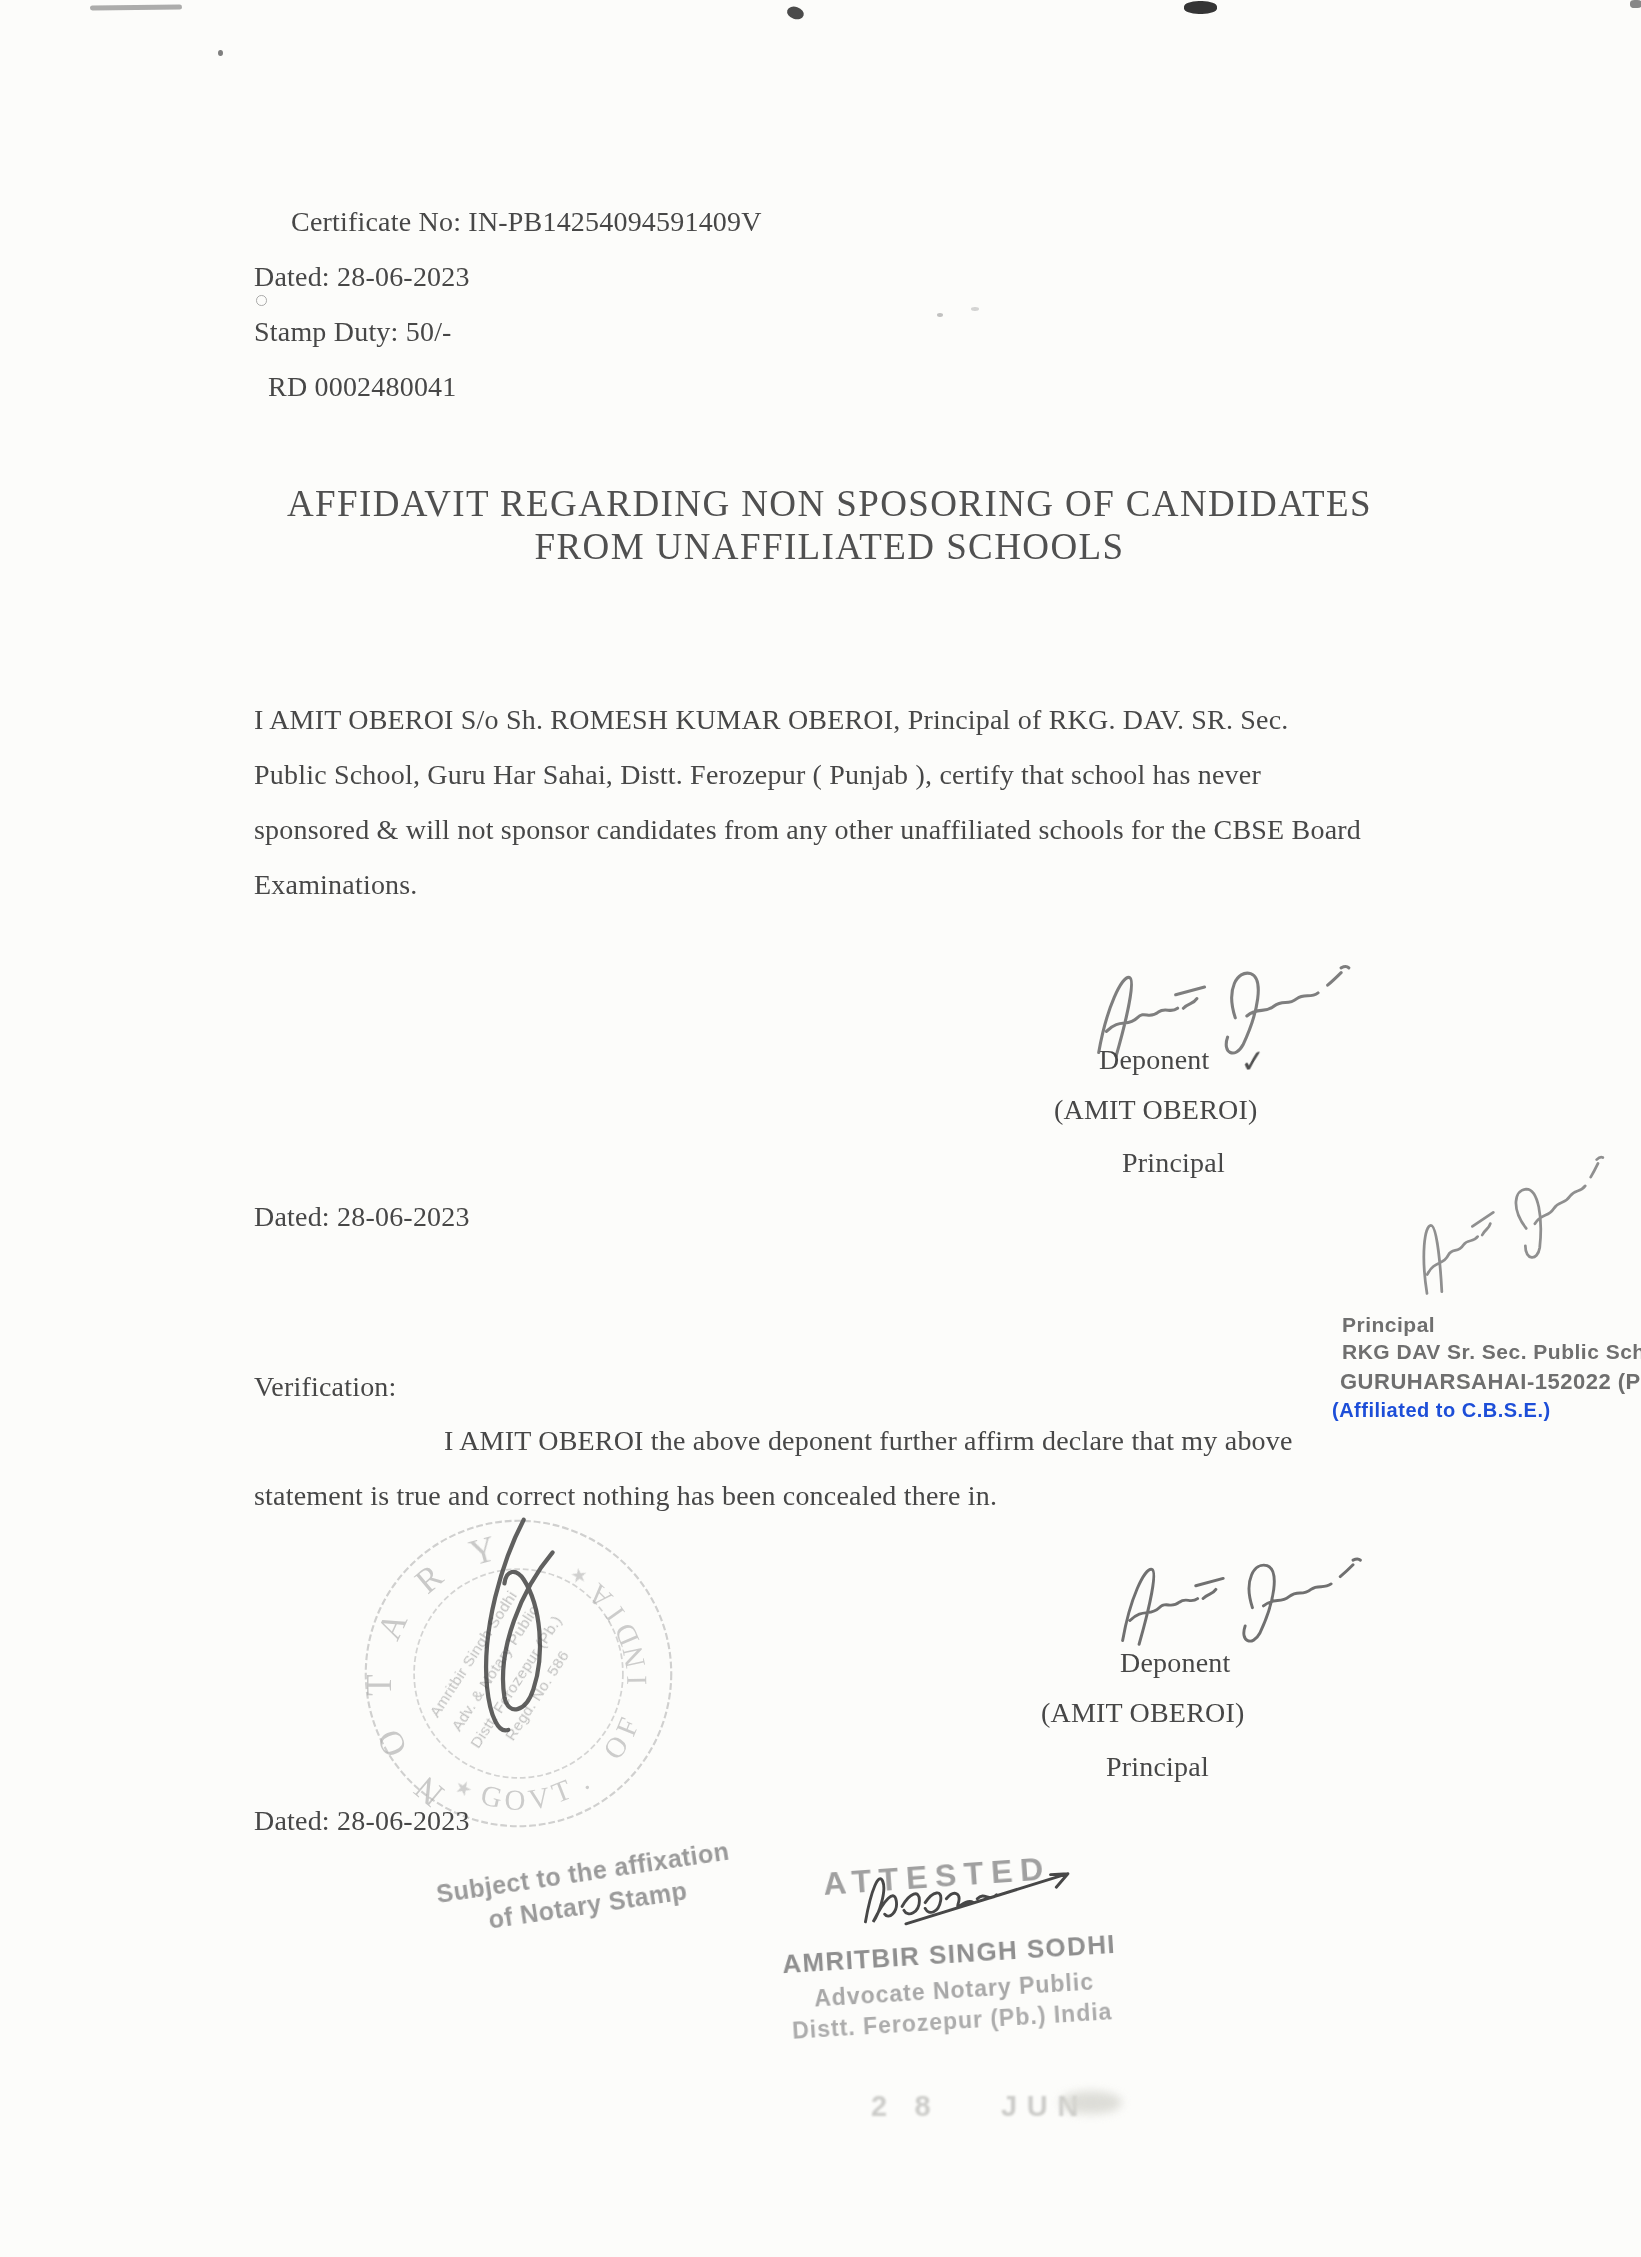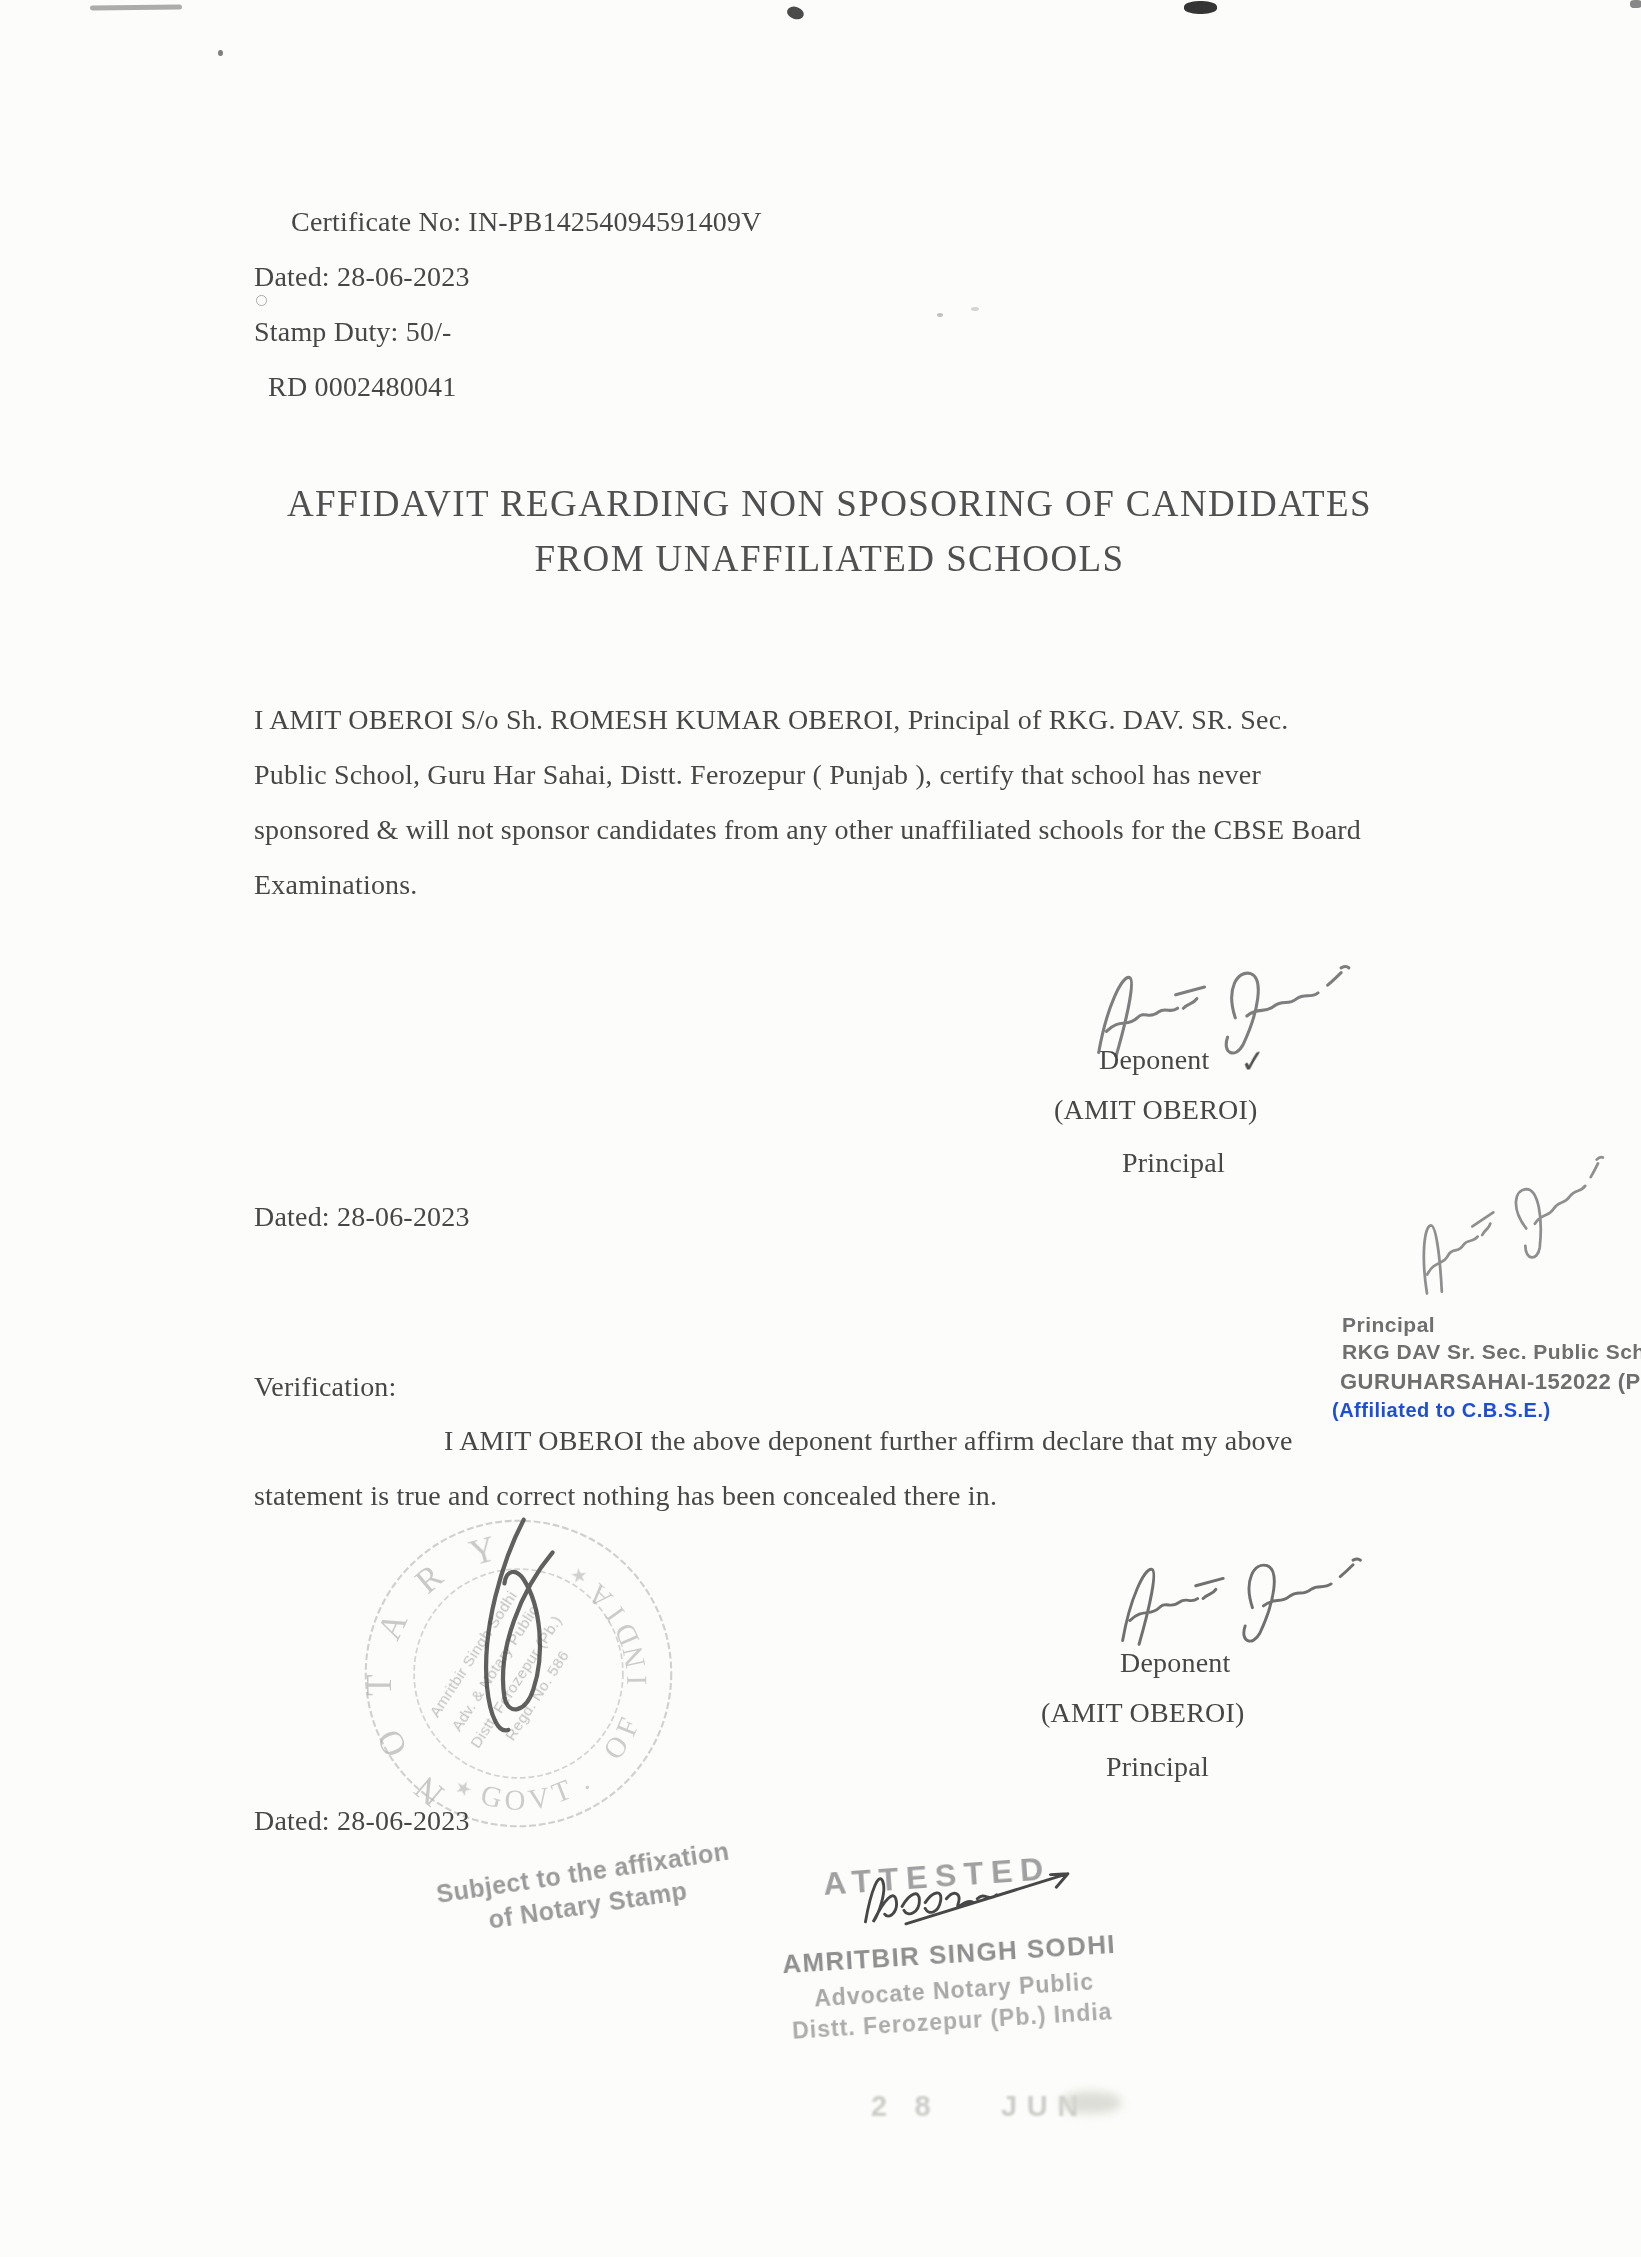--- a/index.html
+++ b/index.html
@@ -42,21 +42,21 @@
   <div class="artifact" style="left:256px;top:295px;width:8.7px;height:8.7px;border:1.4px solid #8a8a8a;border-radius:50%;opacity:.7;"></div>
   <div class="artifact" style="left:937px;top:313px;width:5.8px;height:3.9px;background:#9a9a9a;border-radius:50%;opacity:.6;"></div>
   <div class="artifact" style="left:971px;top:307px;width:7.7px;height:3.9px;background:#ababab;border-radius:50%;opacity:.5;"></div>
 
   <div class="typed" style="left:244px;top:208px;margin-left:47px;">Certificate No: IN-PB14254094591409V</div>
   <div class="typed" style="left:254px;top:263px;">Dated: 28-06-2023</div>
   <div class="typed" style="left:254px;top:318px;">Stamp Duty: 50/-</div>
   <div class="typed" style="left:268px;top:373px;">RD 0002480041</div>
 
   <div class="title-line" style="top:488px;">AFFIDAVIT REGARDING NON SPOSORING OF CANDIDATES</div>
-  <div class="title-line" style="top:543px;text-align:center;">FROM UNAFFILIATED SCHOOLS</div>
+  <div class="title-line" style="top:531px;text-align:center;">FROM UNAFFILIATED SCHOOLS</div>
 
   <div class="typed" style="left:254px;top:706px;">I AMIT OBEROI S/o Sh. ROMESH KUMAR OBEROI, Principal of RKG. DAV. SR. Sec.</div>
   <div class="typed" style="left:254px;top:761px;">Public School, Guru Har Sahai, Distt. Ferozepur ( Punjab ), certify that school has never</div>
   <div class="typed" style="left:254px;top:816px;">sponsored &amp; will not sponsor candidates from any other unaffiliated schools for the CBSE Board</div>
   <div class="typed" style="left:254px;top:871px;">Examinations.</div>
 
   <svg class="sig-svg" style="left:1083px;top:964px;" width="270" height="101" viewBox="0 0 280 105">
     <path d="M16,92 C24,46 40,12 48,14 C54,16 46,54 34,96 M24,70 C38,56 46,66 56,56 C64,48 68,58 78,50 C86,44 90,52 98,46 M104,46 C110,40 114,42 118,36 M96,32 L126,24 M158,56 C148,26 160,6 174,10 C188,15 182,50 166,84 C158,99 144,93 150,76 M170,54 C182,44 188,52 198,44 C208,36 212,44 222,36 C230,30 236,36 244,30 M254,22 C260,17 264,13 268,9 M268,4 C272,2 274,2 276,4" fill="none" stroke="#7e7e7e" stroke-width="3.2" stroke-linecap="round"></path>
   </svg>
   <div class="typed" style="left:1099px;top:1046px;">Deponent</div>

